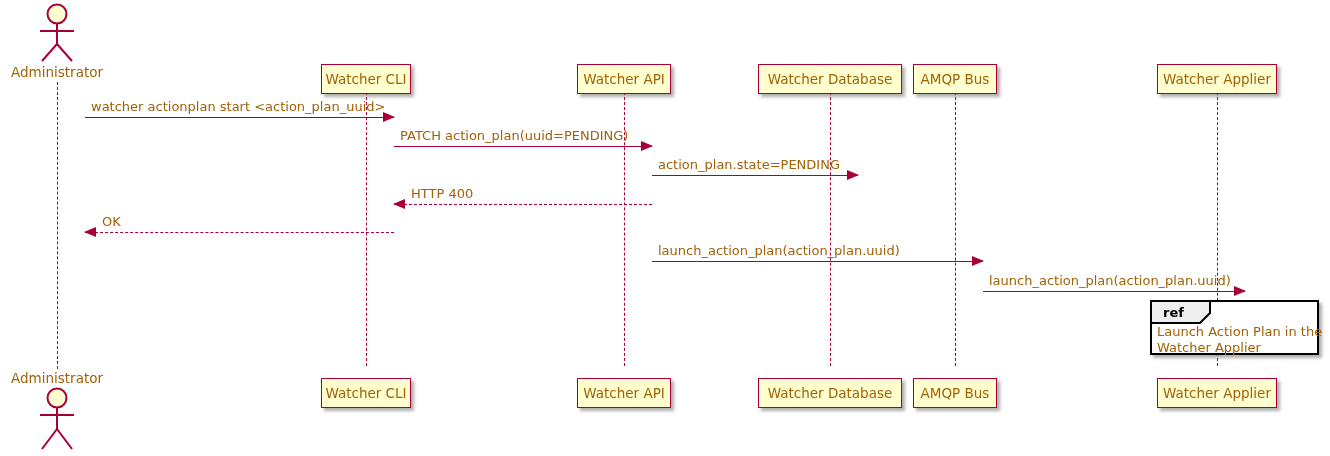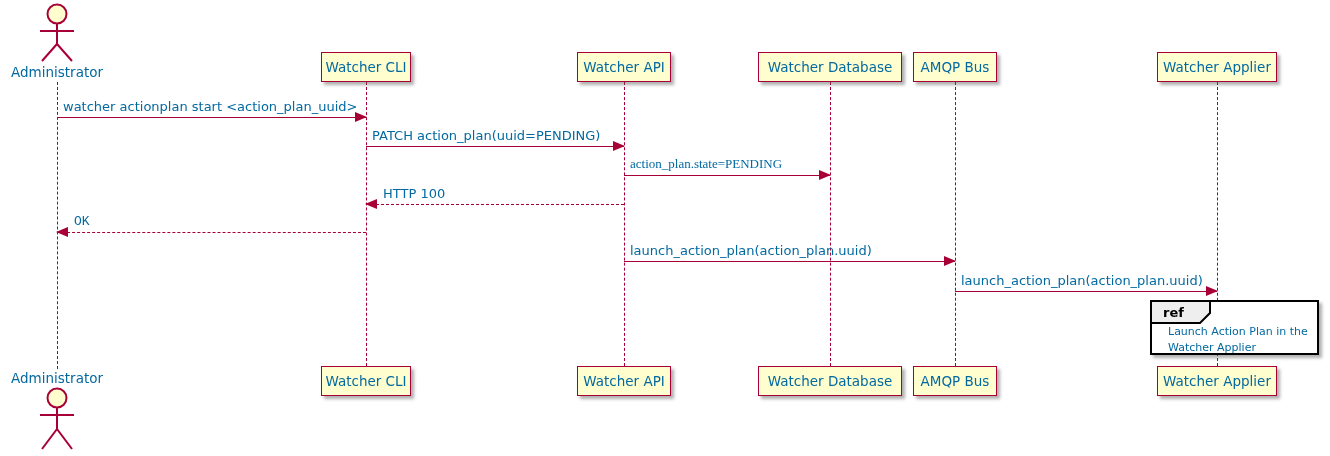--- a/index.html
+++ b/index.html
@@ -1,55 +1,55 @@
 <!DOCTYPE html>
 <html><head>
 <meta charset="utf-8">
 <style>
   html, body { margin:0; padding:0; background:#ffffff; }
   #canvas {
     position:relative; width:1330px; height:456px; overflow:hidden;
-    font-family:"DejaVu Sans", sans-serif; color:#0369a1; background:#fff;
+    font-family:"DejaVu Sans", sans-serif; color:#a16207; background:#fff;
   }
 
   
   .lifeline { position:absolute; width:0; border-left:1.4px dashed #A80036; }
 
   
   .participant {
     position:absolute; height:30px; box-sizing:border-box;
     background:#FEFECE; border:1.8px solid #A80036;
     box-shadow:3px 3px 3px rgba(80,80,80,0.45);
     display:flex; align-items:center; justify-content:center;
-    font-size:13.5px; white-space:nowrap; z-index:4;
+    font-size:13.5px; white-space:nowrap; z-index:4;margin-top:12px;
   }
 
   
   .actor-label { position:absolute; font-size:13.5px; text-align:center; white-space:nowrap; z-index:4; }
   .actor-figure { position:absolute; z-index:4; }
 
   
-  .msg { position:absolute; height:19px; z-index:3; }
+  .msg { position:absolute; height:19px; z-index:3;margin-left:28px; }
   .msg .lbl { position:absolute; left:6px; bottom:4px; font-size:13px; white-space:nowrap; }
   .msg.left .lbl { left:17px; }
   .msg .line { position:absolute; left:0; right:0; bottom:0; height:0; }
   .msg.solid .line { border-top:1.6px solid #A80036; }
   .msg.dashed .line { border-top:1.6px dashed #A80036; }
   .msg .head { position:absolute; width:0; height:0; bottom:-4px;
                border-top:5px solid transparent; border-bottom:5px solid transparent; }
   .msg.right .head { right:-1px; border-left:12px solid #A80036; }
   .msg.left .head { left:-1px; border-right:12px solid #A80036; }
 
   
   .ref {
     position:absolute; box-sizing:border-box; background:#ffffff;
     border:2px solid #000; box-shadow:3px 3px 3px rgba(80,80,80,0.45); z-index:6;
   }
   .ref-tab { position:absolute; top:-1px; left:-1px; }
-  .ref-body { position:absolute; top:22px; left:16px; right:2px; font-size:11px; line-height:16px; white-space:nowrap; }
+  .ref-body { position:absolute; top:22px; left:5px; right:2px; font-size:13px; line-height:16px; white-space:nowrap; }
 </style>
 </head>
 <body>
 
 <div id="canvas">
 
   <div class="lifeline" style="left:57px;  top:82px; height:287px;"></div>
   <div class="lifeline" style="left:366px; top:82px; height:284px;"></div>
   <div class="lifeline" style="left:624px; top:82px; height:284px;"></div>
   <div class="lifeline" style="left:830px; top:82px; height:284px;"></div>
@@ -84,31 +84,31 @@
   <div class="msg solid right" style="left:57px;  top:99px;  width:309px;">
     <span class="lbl">watcher actionplan start &lt;action_plan_uuid&gt;</span>
       <span class="line"></span>
       <span class="head"></span>
   </div>
   <div class="msg solid right" style="left:366px; top:128px; width:258px;">
     <span class="lbl">PATCH action_plan(uuid=PENDING)</span>
       <span class="line"></span>
       <span class="head"></span>
   </div>
-  <div class="msg solid right" style="left:624px; top:157px; width:206px;font-family:Liberation Serif, serif;">
+  <div class="msg solid right" style="left:624px; top:157px; width:206px;">
     <span class="lbl">action_plan.state=PENDING</span>
       <span class="line"></span>
       <span class="head"></span>
   </div>
   <div class="msg dashed left" style="left:366px; top:186px; width:258px;">
-    <span class="lbl">HTTP 100</span>
+    <span class="lbl">HTTP 400</span>
       <span class="line"></span>
       <span class="head"></span>
   </div>
-  <div class="msg dashed left" style="left:57px;  top:214px; width:309px;font-family:Liberation Mono, monospace;">
+  <div class="msg dashed left" style="left:57px;  top:214px; width:309px;">
     <span class="lbl">OK</span>
       <span class="line"></span>
       <span class="head"></span>
   </div>
   <div class="msg solid right" style="left:624px; top:243px; width:331px;">
     <span class="lbl">launch_action_plan(action_plan.uuid)</span>
       <span class="line"></span>
       <span class="head"></span>
   </div>
   <div class="msg solid right" style="left:955px; top:273px; width:262px;">

